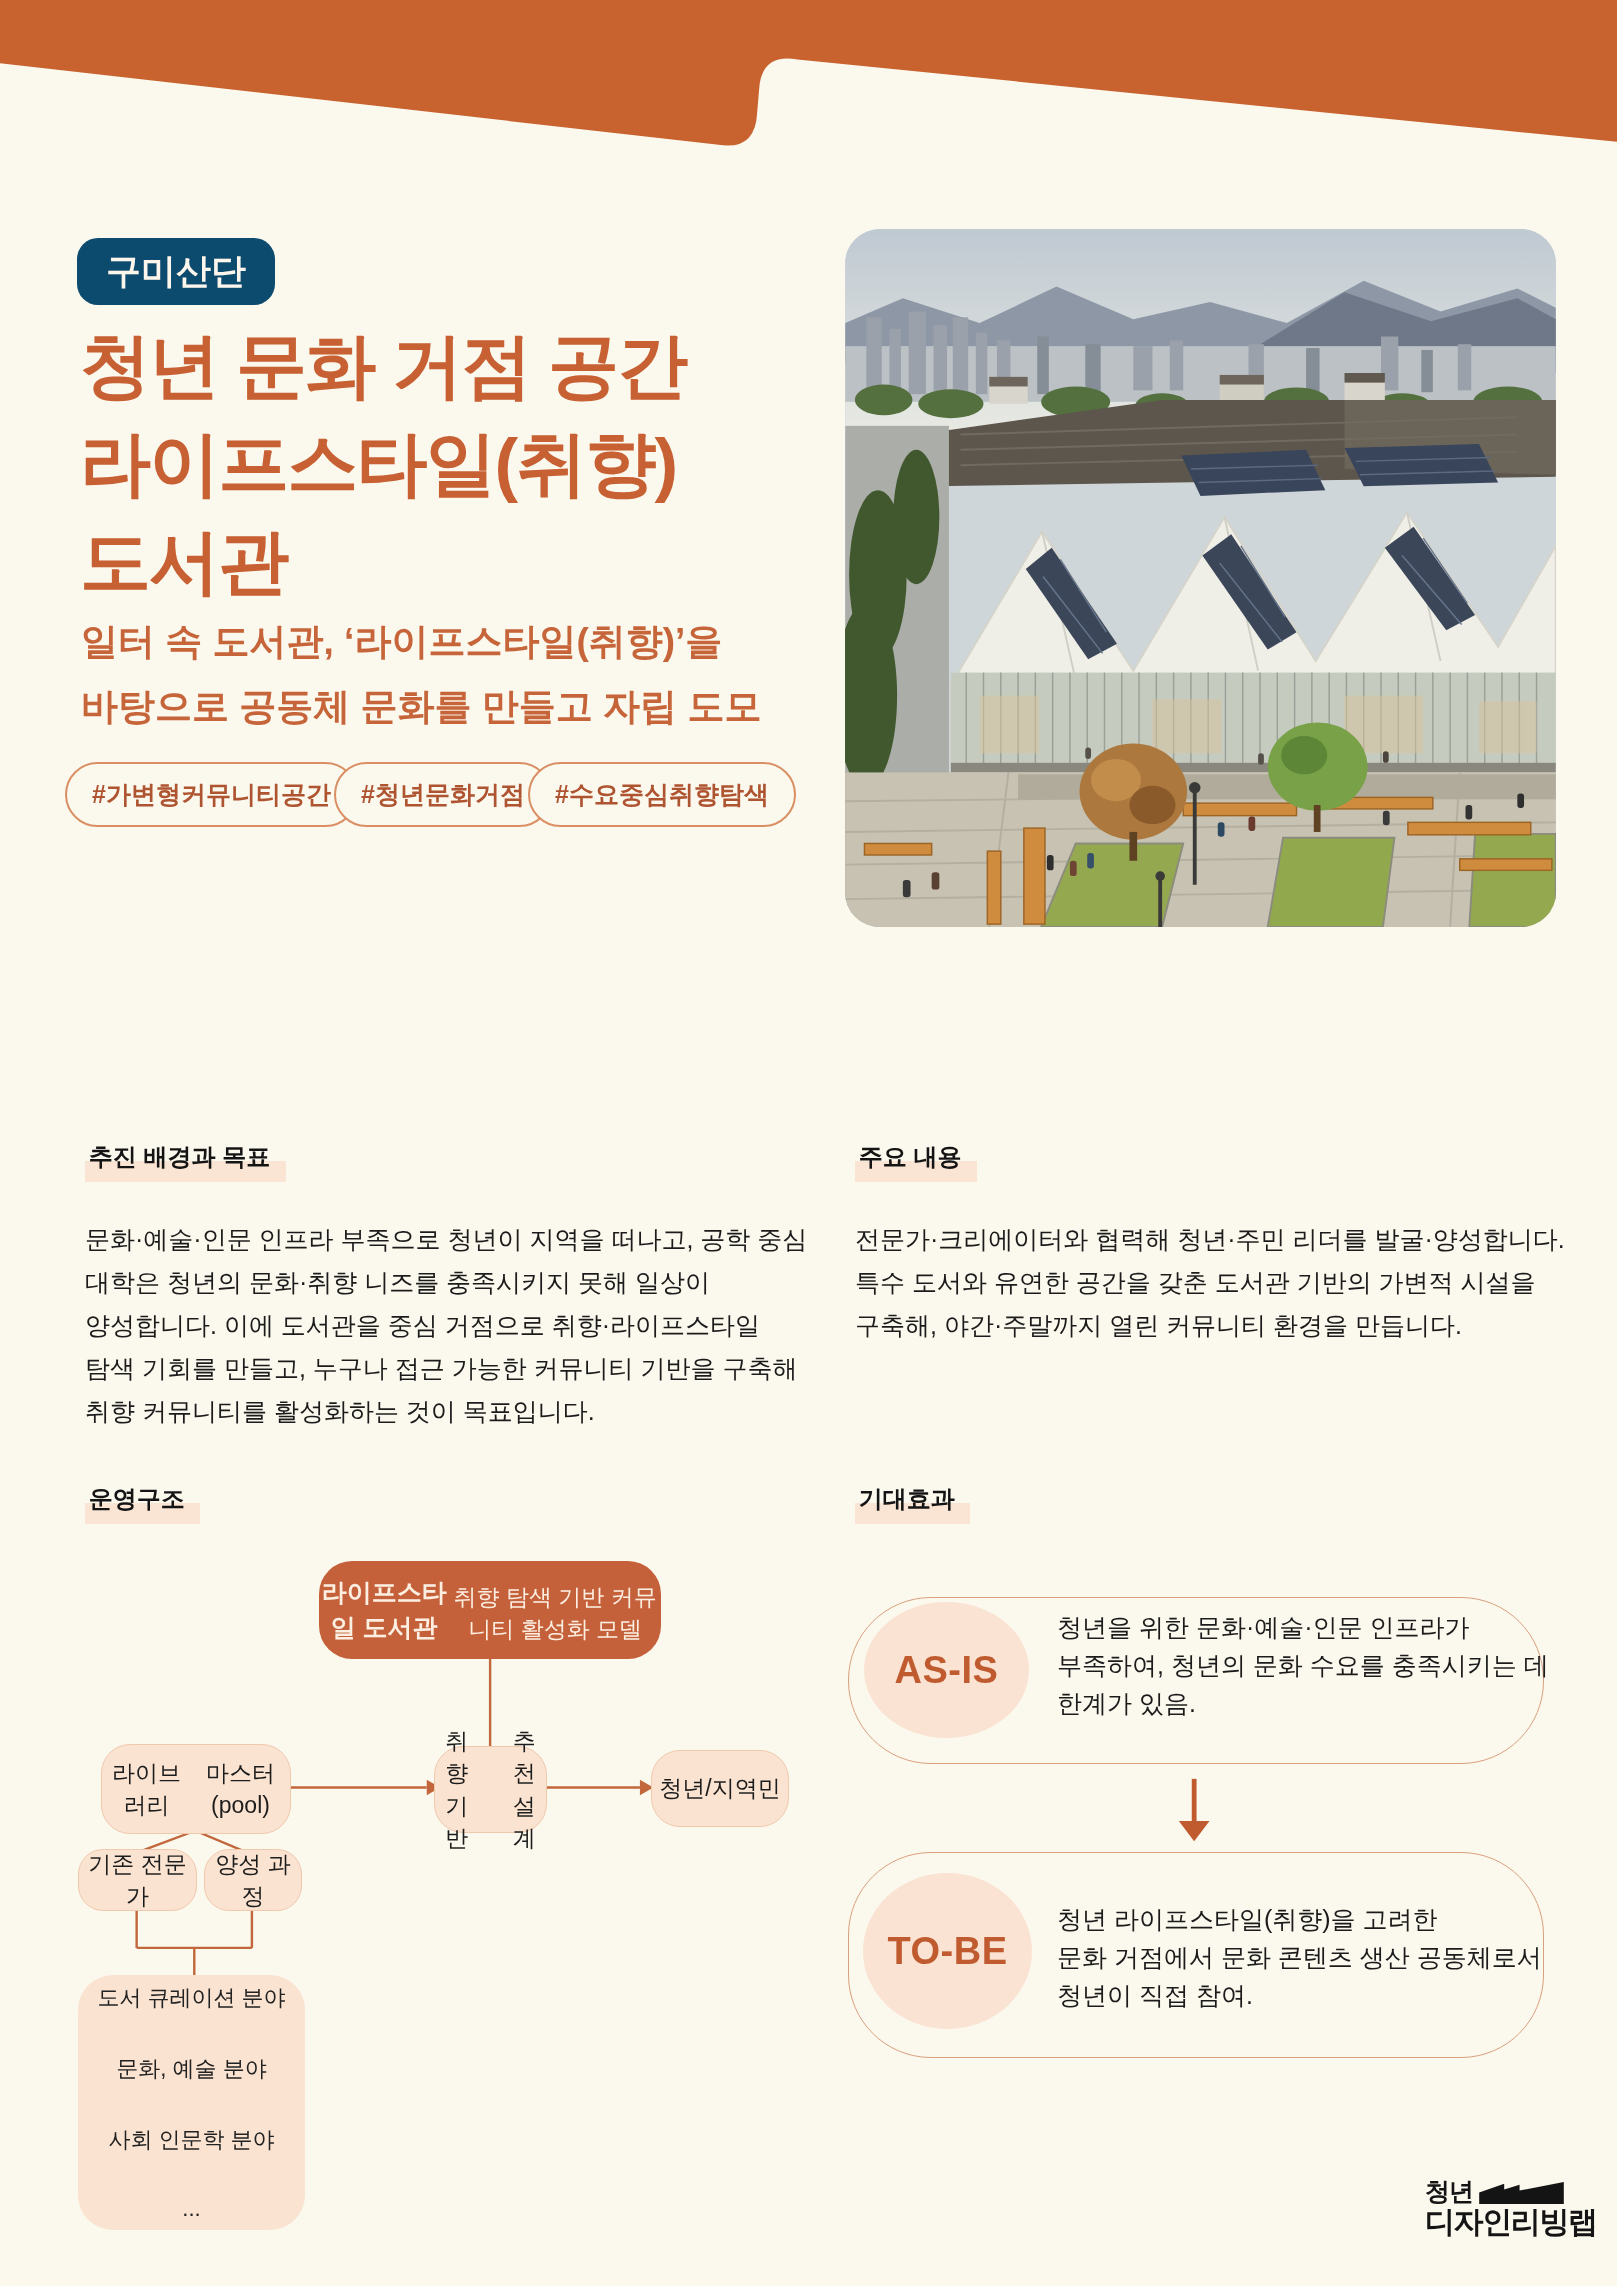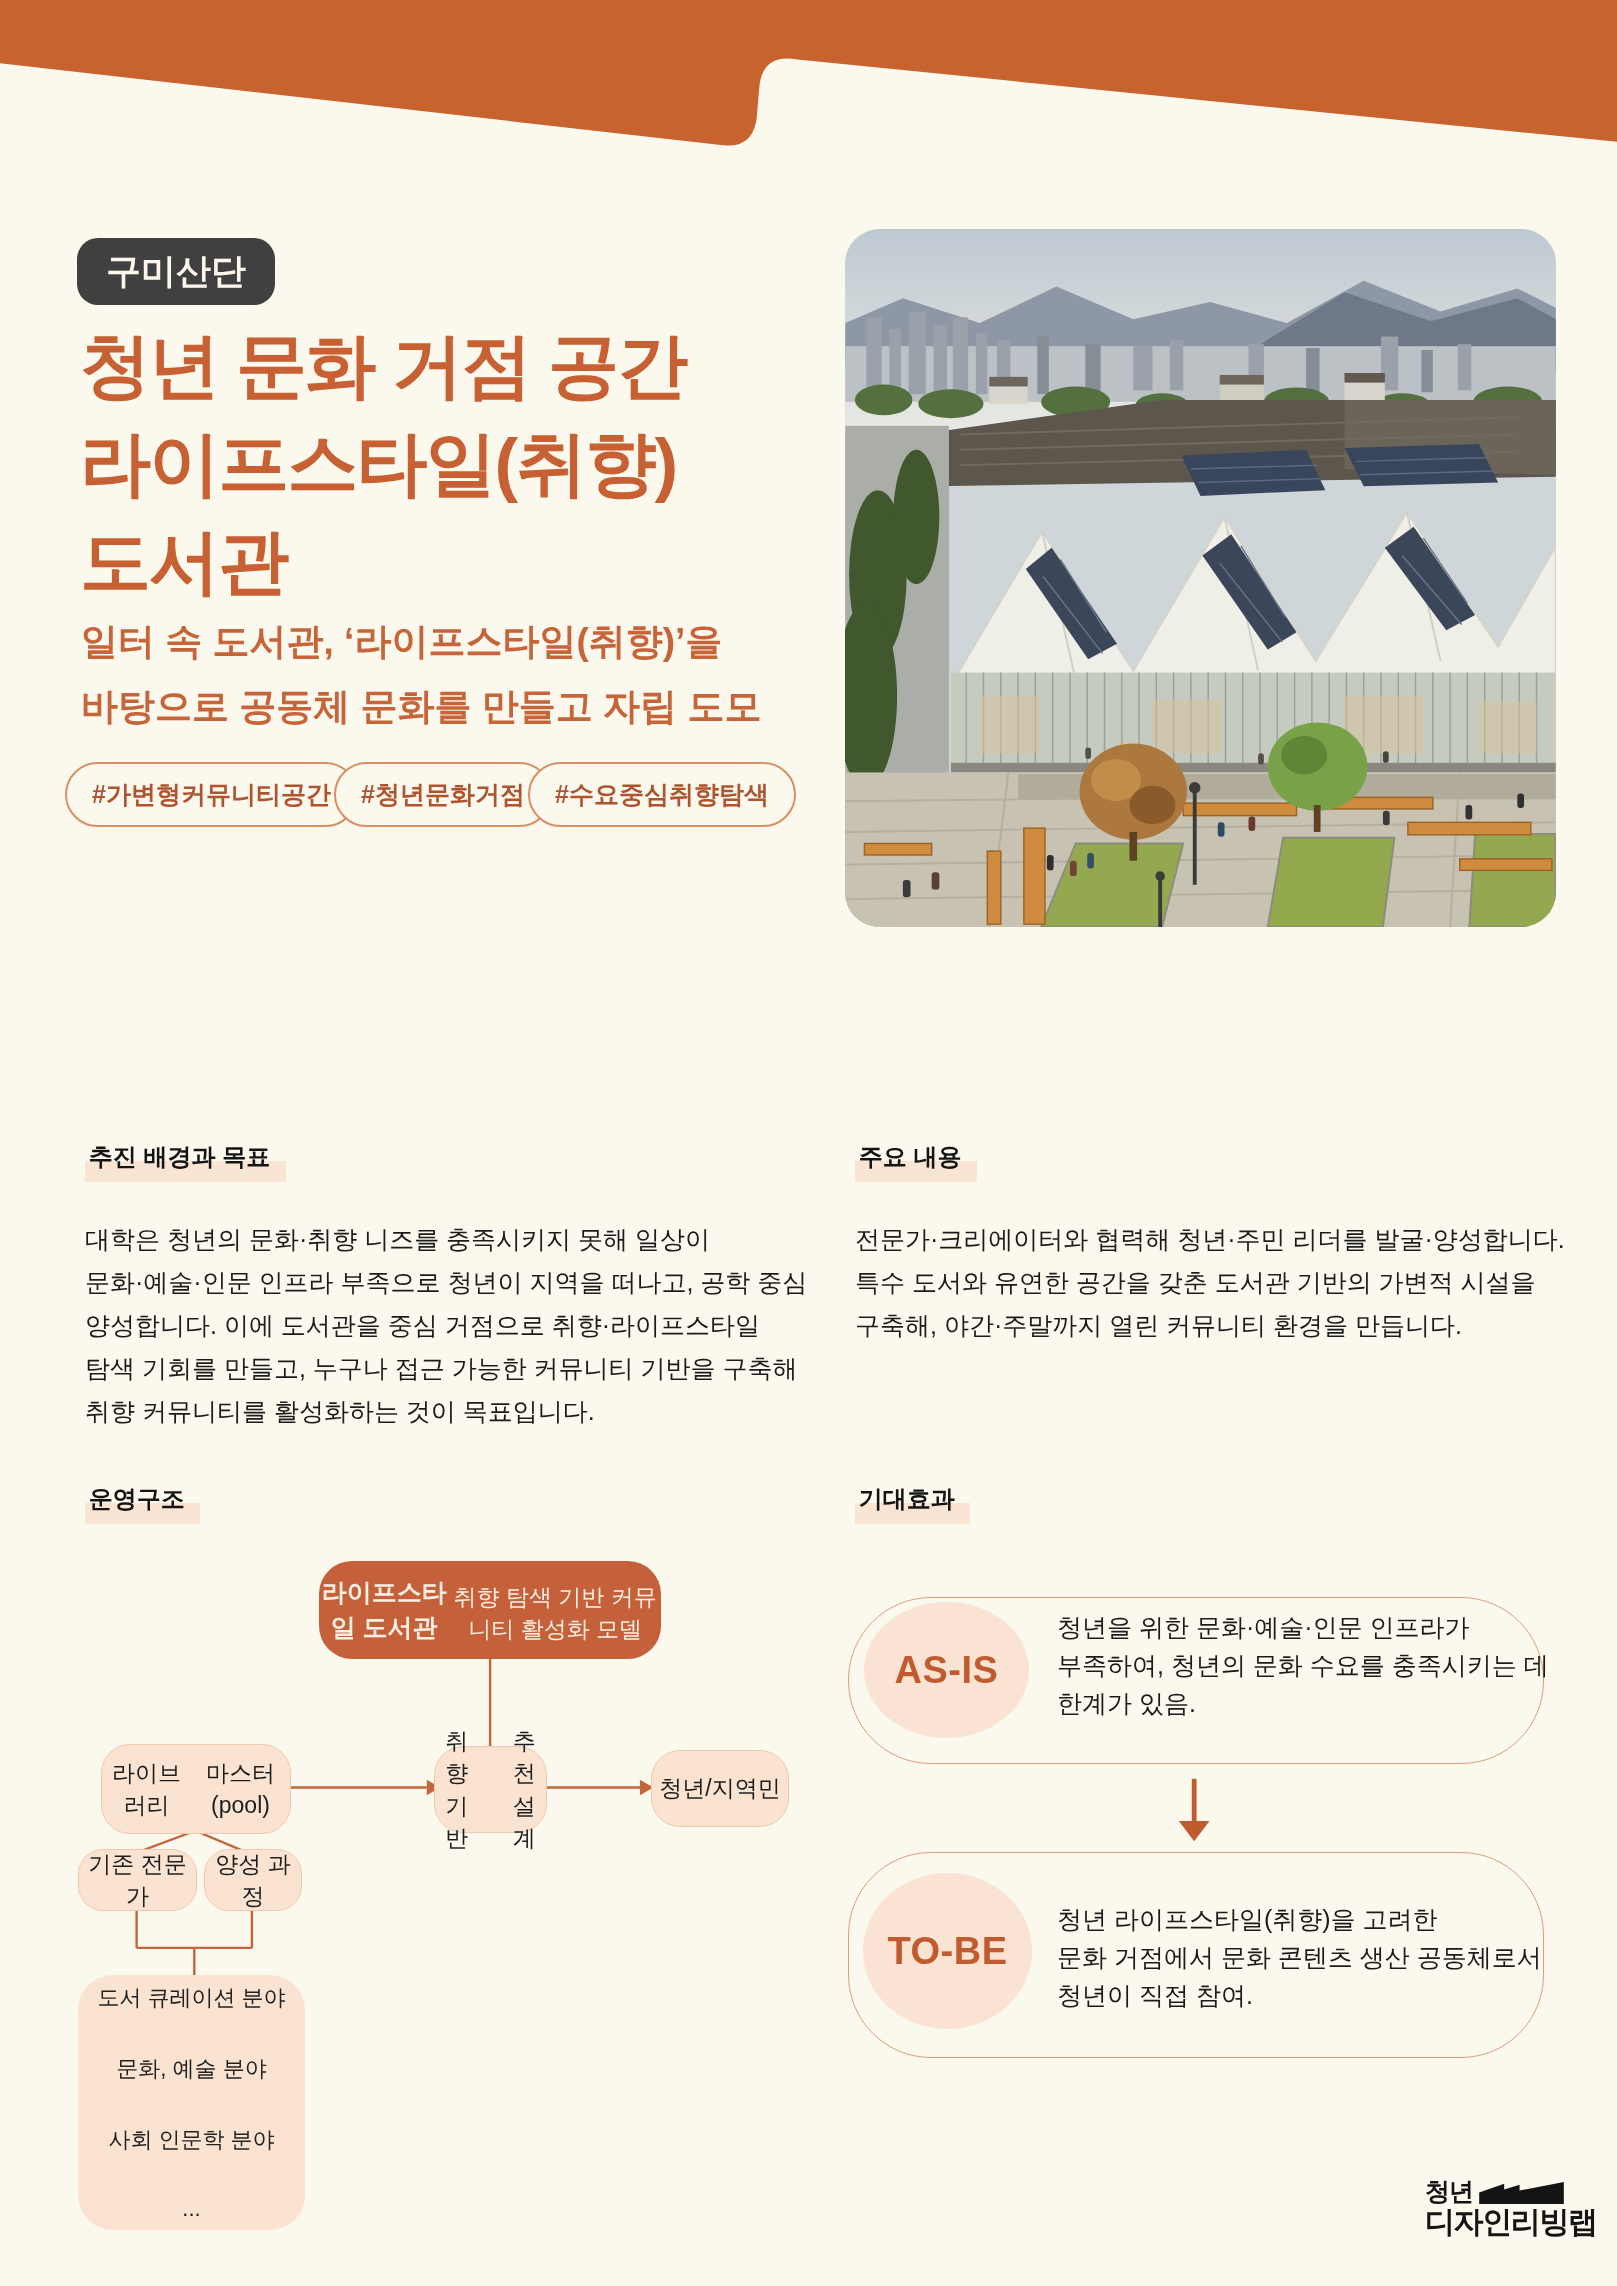--- a/index.html
+++ b/index.html
@@ -3,21 +3,21 @@
 <meta charset="utf-8">
 <style>
   html,body{margin:0;padding:0;background:#e8e4d8;}
   .page{position:relative;width:1618px;height:2286px;background:#FBF8ED;overflow:hidden;
         font-family:"Liberation Sans",sans-serif;color:#151515;}
   .abs{position:absolute;}
   svg{display:block;}
 
   
   .banner{left:0;top:0;width:1618px;height:163px;}
-  .badge{left:77px;top:238px;height:67px;padding:0 29px;background:#404040;border-radius:21px;
+  .badge{left:77px;top:238px;height:67px;padding:0 29px;background:#0c4a6e;border-radius:21px;
          color:#FDF6EC;font-size:35px;font-weight:800;display:flex;align-items:center;}
   .title{left:80px;top:317px;line-height:98px;font-size:71px;font-weight:900;
          letter-spacing:-1.9px;color:#C7613B; color:#C76134;}
   .subtitle{left:81px;top:609px;line-height:65px;font-size:37px;font-weight:800;color:#C7653A;}
   .tag{top:762px;height:61px;padding:0 25px;border:2.4px solid #D98F63;border-radius:33px;
        color:#AE5430;font-size:25px;font-weight:800;display:flex;align-items:center;background:#FBF8ED;}
   .photo{left:845px;top:229px;width:711px;height:698px;border-radius:35px;overflow:hidden;background:#cfd6da;}
 
   
   .idea-bar{left:67px;top:1021px;width:1481px;height:61px;background:#C8622F;border-radius:31px;
@@ -285,22 +285,22 @@
         <rect x="250" y="540" width="6" height="12" rx="3" fill="#555049"></rect>
       </g>
     </svg>
   </div>
 
 
   <div class="abs sec-h" style="left:85px;top:1137px;">추진 배경과 목표</div>
   <div class="abs sec-h" style="left:855px;top:1137px;">주요 내용</div>
 
   <div class="abs body-block" style="left:85px;top:1218px;">
+    <div>문화·예술·인문 인프라 부족으로 청년이 지역을 떠나고, 공학 중심</div>
     <div>대학은 청년의 문화·취향 니즈를 충족시키지 못해 일상이</div>
-    <div>문화·예술·인문 인프라 부족으로 청년이 지역을 떠나고, 공학 중심</div>
     <div>양성합니다. 이에 도서관을 중심 거점으로 취향·라이프스타일</div>
     <div>탐색 기회를 만들고, 누구나 접근 가능한 커뮤니티 기반을 구축해</div>
     <div>취향 커뮤니티를 활성화하는 것이 목표입니다.</div>
   </div>
   <div class="abs body-block" style="left:855px;top:1218px;">
     <div>전문가·크리에이터와 협력해 청년·주민 리더를 발굴·양성합니다.</div>
     <div>특수 도서와 유연한 공간을 갖춘 도서관 기반의 가변적 시설을</div>
     <div>구축해, 야간·주말까지 열린 커뮤니티 환경을 만듭니다.</div>
   </div>
 

